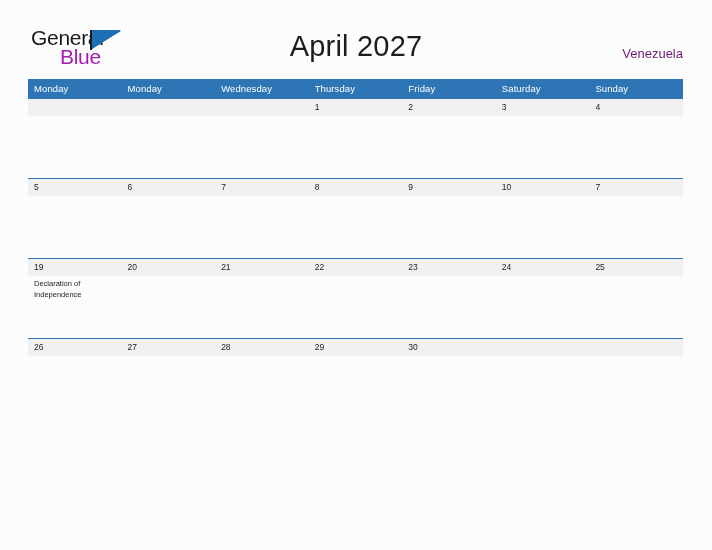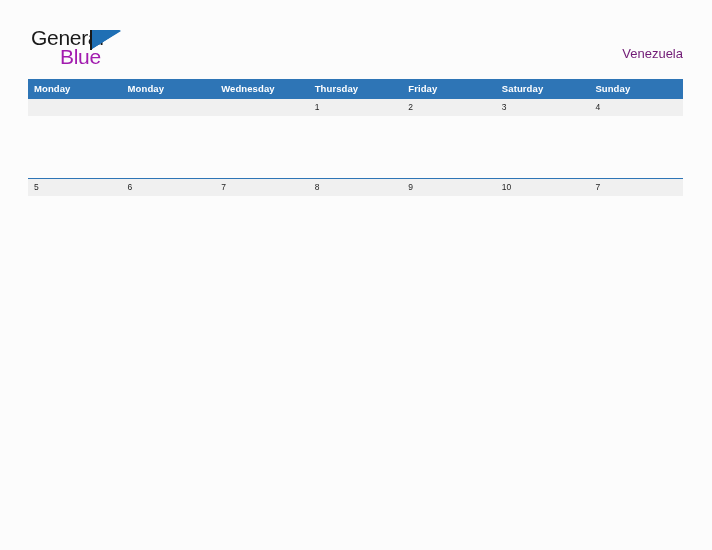--- a/index.html
+++ b/index.html
@@ -92,21 +92,21 @@
     border-collapse: collapse;
     table-layout: fixed;
     width: 655px;
   }
   table.cal col { width: 93.57px; }
 
   thead th.dow {
     background: #2e75b6;
     color: #ffffff;
     font-size: 9.5px;
-    font-weight: bold;
+    font-weight: normal;
     text-align: left;
     padding: 4px 0 4px 6px;
     height: 9px;
     letter-spacing: 0.1px;
     font-family: "Liberation Sans", sans-serif;
   }
 
   tbody td.day {
     vertical-align: top;
     padding: 0;
@@ -150,20 +150,21 @@
     <span class="logo-general">General</span>
     <svg class="logo-tri" viewBox="0 0 31 20" aria-hidden="true">
       <polygon points="0,0 31,0 0,20" fill="#1f6fb4" transform="translate(0,0) scale(1,1)"></polygon>
       <polygon points="0,0 31,1 0,20" fill="#1f6fb4"></polygon>
       <rect x="0" y="0" width="2" height="20" fill="#1a1a1a"></rect>
       <polygon points="2,1 30,1 2,19" fill="#1f6fb4"></polygon>
     </svg>
     <span class="logo-blue">Blue</span>
   </div>
 
+  <div class="cal-title">April 2027</div>
 
   <div class="cal-region">Venezuela</div>
 </div>
 
 <div class="cal-wrap">
   <table class="cal">
     <colgroup>
       <col>
         <col>
         <col>
@@ -223,15 +224,64 @@
           <td class="day">
             <span class="daynum">9</span>
           </td>
           <td class="day">
             <span class="daynum">10</span>
           </td>
           <td class="day">
             <span class="daynum">7</span>
           </td>
         </tr>
+        <tr>
+          <td class="day">
+            <span class="daynum">19</span>
+            <div class="events">
+              <div class="event">Declaration of Independence</div>
+            </div>
+          </td>
+          <td class="day">
+            <span class="daynum">20</span>
+          </td>
+          <td class="day">
+            <span class="daynum">21</span>
+          </td>
+          <td class="day">
+            <span class="daynum">22</span>
+          </td>
+          <td class="day">
+            <span class="daynum">23</span>
+          </td>
+          <td class="day">
+            <span class="daynum">24</span>
+          </td>
+          <td class="day">
+            <span class="daynum">25</span>
+          </td>
+        </tr>
+        <tr>
+          <td class="day">
+            <span class="daynum">26</span>
+          </td>
+          <td class="day">
+            <span class="daynum">27</span>
+          </td>
+          <td class="day">
+            <span class="daynum">28</span>
+          </td>
+          <td class="day">
+            <span class="daynum">29</span>
+          </td>
+          <td class="day">
+            <span class="daynum">30</span>
+          </td>
+          <td class="day">
+            <span class="daynum empty">&nbsp;</span>
+          </td>
+          <td class="day">
+            <span class="daynum empty">&nbsp;</span>
+          </td>
+        </tr>
       </tbody>
   </table>
 </div>
 
 </body></html>

